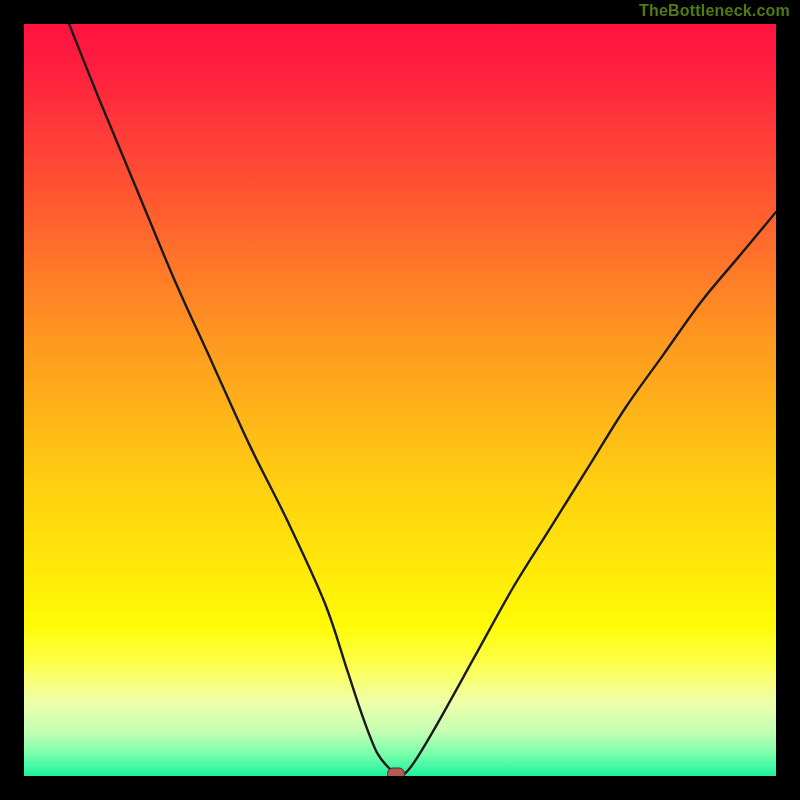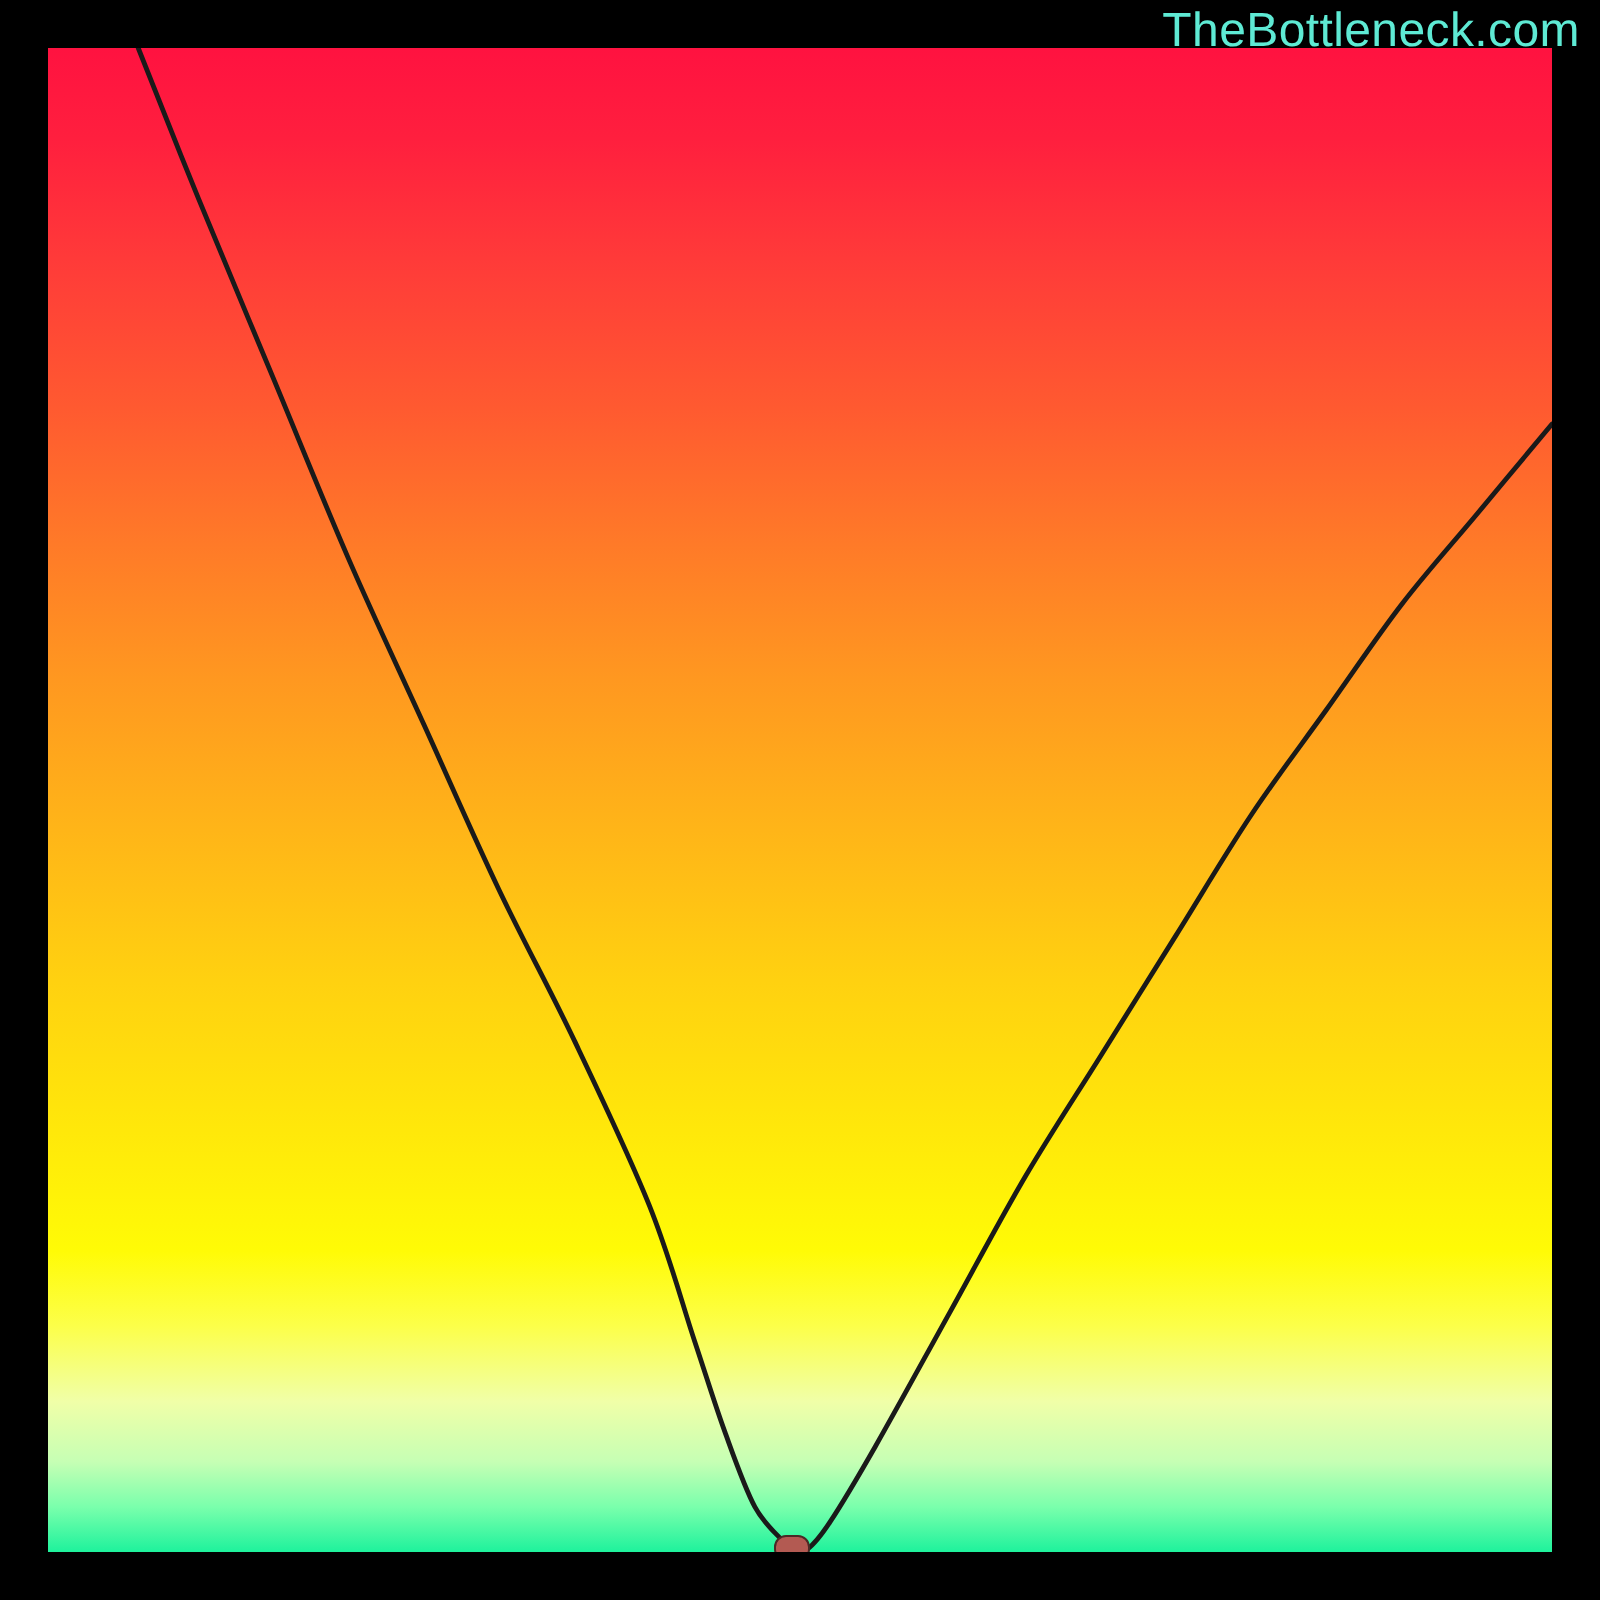--- a/index.html
+++ b/index.html
@@ -49,23 +49,23 @@
   .curve-svg {
     position: absolute;
     inset: 0;
     width: 100%;
     height: 100%;
   }
   .watermark {
     position: absolute;
     top: 2px;
     right: 10px;
-    color: #5eead4;
-    font-size: 24px;
-    font-weight: 400;
+    color: #4d7c0f;
+    font-size: 16px;
+    font-weight: 700;
     letter-spacing: 0.2px;
     user-select: none;
   }
   .marker {
     position: absolute;
     width: 16px;
     height: 11px;
     background: #b35a52;
     border: 1px solid #4a2a26;
     border-radius: 6px;

